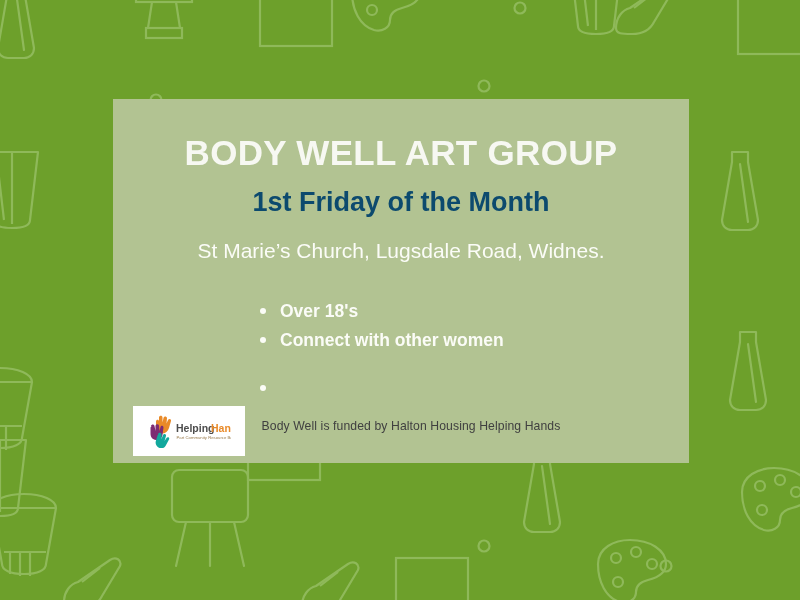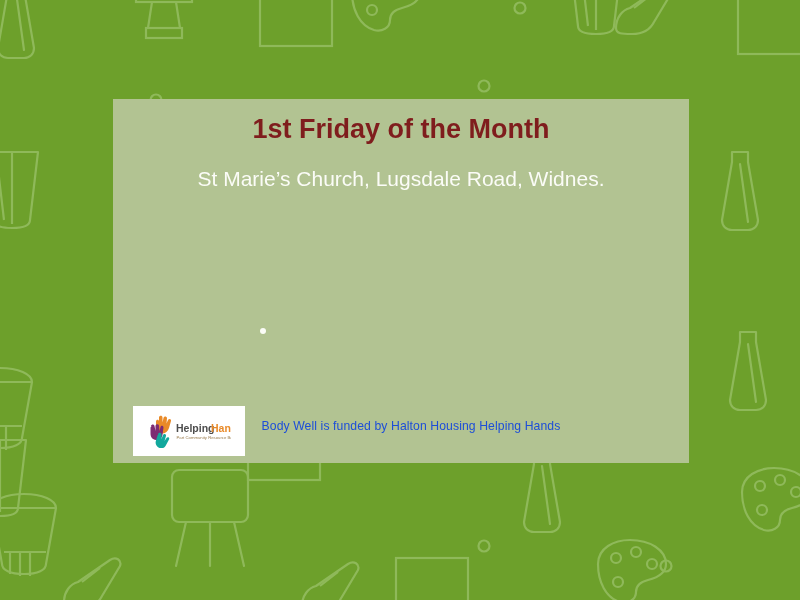--- a/index.html
+++ b/index.html
@@ -62,21 +62,21 @@
     color: #f7f8f2;
     text-transform: uppercase;
   }
 
   .subhead {
     margin: 0;
     padding-top: 16px;
     font-size: 27px;
     line-height: 1.1;
     font-weight: 700;
-    color: #7f1d1d;
+    color: #0c4a6e;
   }
 
   .location {
     margin: 0;
     padding-top: 22px;
     font-size: 21px;
     line-height: 1.15;
     font-weight: 400;
     color: #fbfcf7;
   }
@@ -141,21 +141,21 @@
   #logo-box svg { display:block; }
 
   #funding-text {
     position: absolute;
     left: 120px;
     width: 356px;
     top: 18px;
     text-align: center;
     font-size: 12.2px;
     font-weight: 400;
-    color: #1d4ed8;
+    color: #404040;
     letter-spacing: 0.1px;
   }
 
   #ffs-logo {
     position: absolute;
     right: 8px;
     top: 4px;
     width: 82px;
     height: 52px;
   }
@@ -248,27 +248,44 @@
 
       <use href="#tube" x="726" y="330"></use>
       <use href="#canvas" x="246" y="418"></use>
       <use href="#brush" x="60" y="556"></use>
     </svg>
   </div>
 
   <div id="card">
 
     <div id="card-inner">
+      <h1 class="headline">BODY WELL ART GROUP</h1>
 
       <h2 class="subhead">1st Friday of the Month</h2>
 
       <p class="location">St Marie’s Church, Lugsdale Road, Widnes.</p>
     </div>
 
     <ul id="bullets">
+      <li>
+        <span class="bullet-wrap">
+          <span class="bullet-row">
+            <span class="bullet-dot"></span>
+            <span>Over 18's</span>
+          </span>
+        </span>
+      </li>
+      <li>
+        <span class="bullet-wrap">
+          <span class="bullet-row">
+            <span class="bullet-dot"></span>
+            <span>Connect with other women</span>
+          </span>
+        </span>
+      </li>
       <li>
         <span class="bullet-wrap">
           <span class="bullet-row">
             <span class="bullet-dot"></span>
           </span>
         </span>
       </li>
     </ul>
 
     <div id="footer">

